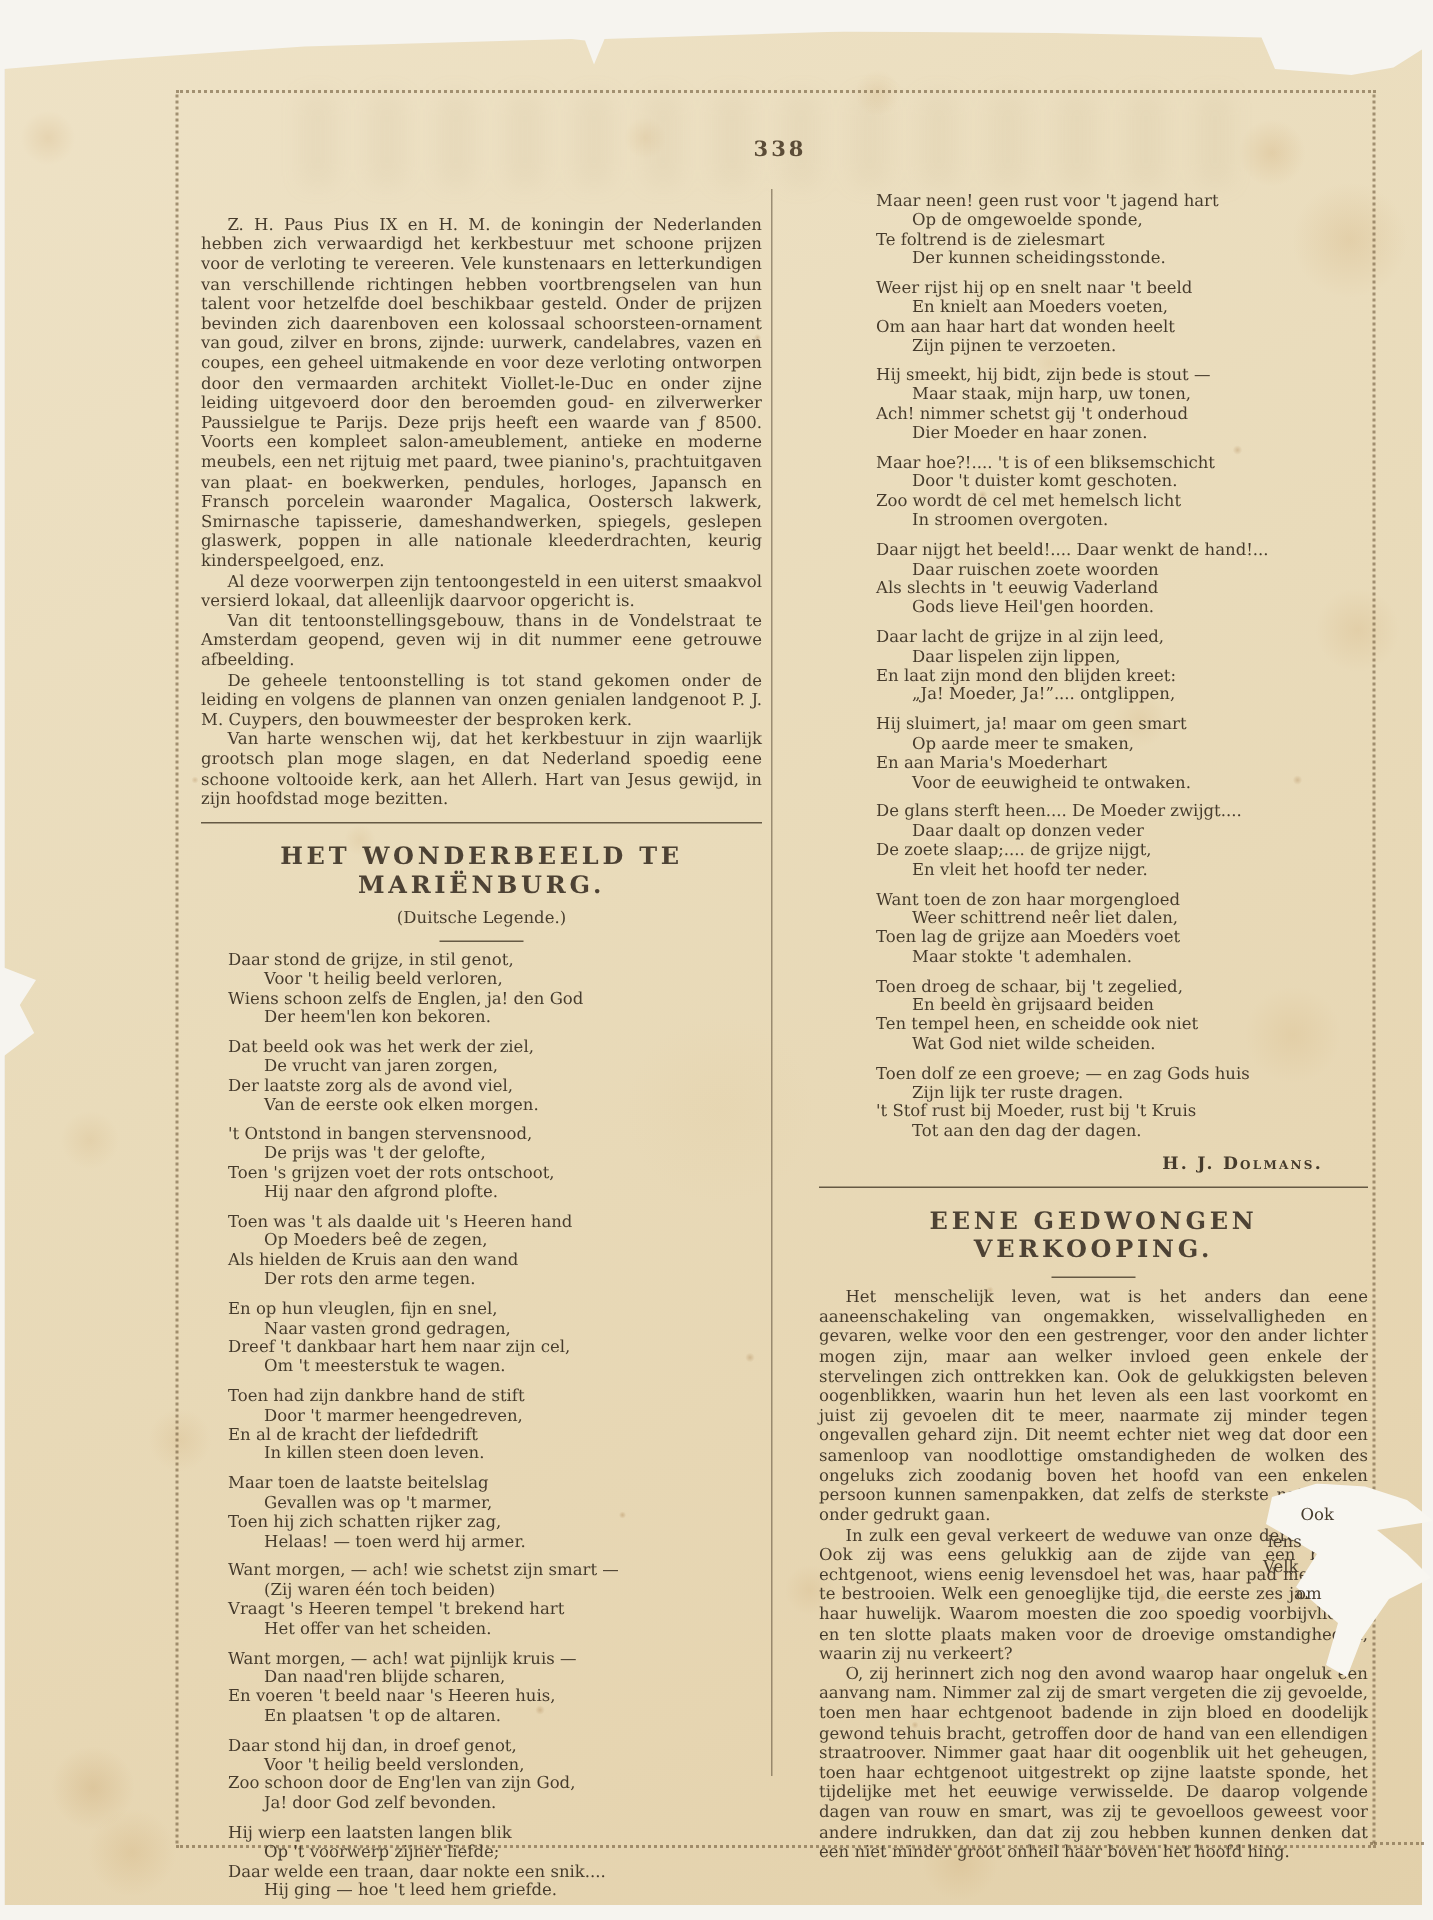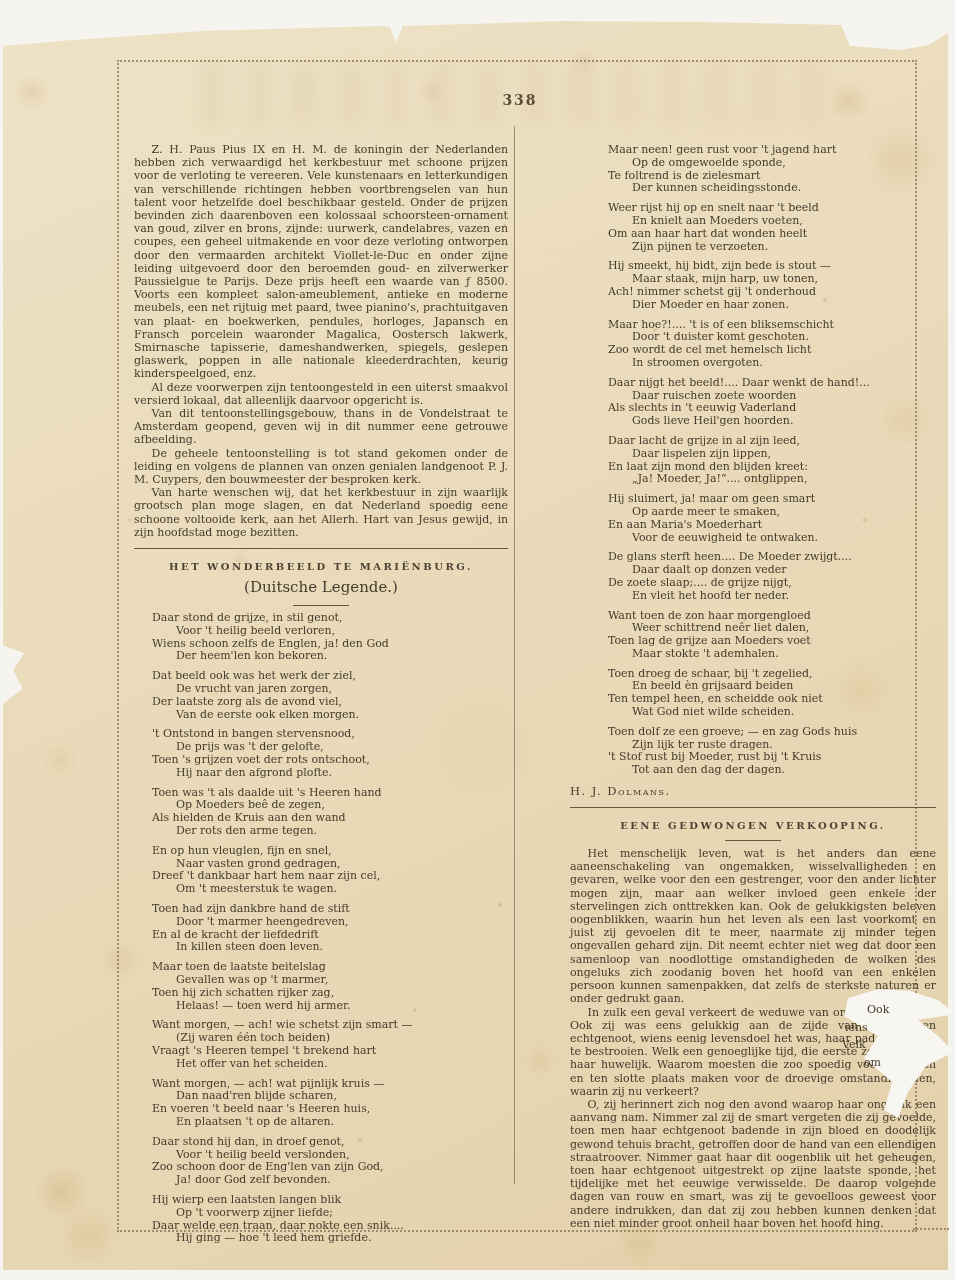--- a/index.html
+++ b/index.html
@@ -85,43 +85,43 @@
     font-size:14px;font-weight:bold;letter-spacing:2px;color:#5b4c37;
   }
 
   .divider{
     position:absolute;left:514px;top:126px;width:1px;height:1058px;
     background:rgba(88,73,52,.55);
   }
 
   .col{position:absolute;color:#463b2c;}
   .col-left{left:134px;top:126px;width:374px;margin-top:17px;}
-  .col-right{left:546px;top:144px;width:366px;margin-left:24px;}
+  .col-right{left:546px;top:128px;width:366px;}
 
   .para{
     margin:0;text-indent:1.6em;text-align:justify;
     font-size:11px;line-height:13.2px;color:#463b2c;
   }
   .rule-full{border:none;border-top:1.5px solid rgba(78,66,47,.85);margin:9px 0 0 0;}
   .sec-head{
-    text-align:center;margin-top:12px;font-size:10px;font-weight:bold;
+    text-align:center;margin-top:12px;font-size:16px;font-weight:bold;
     letter-spacing:2.5px;color:#4d4234;
   }
-  .sec-sub{text-align:center;margin-top:6px;font-size:15px;color:#463b2c;}
+  .sec-sub{text-align:center;margin-top:6px;font-size:11px;color:#463b2c;}
   .rule-short{width:56px;border:none;border-top:1px solid rgba(78,66,47,.85);margin:9px auto 6px;}
 
   .poem{margin-top:6px;padding-left:18px;}
   .col-right .poem{padding-left:38px;margin-top:0;}
   .stanza{margin:0 0 7px 0;}
   .pline{font-size:11px;line-height:12.8px;white-space:nowrap;color:#463b2c;}
   .pline.indent{padding-left:24px;}
 
   .signature{
-    padding-right:30px;margin-top:2px;
-    font-size:11.5px;font-variant:small-caps;letter-spacing:1.5px;color:#463b2c;
+    text-align:right;padding-right:30px;margin-top:2px;
+    font-size:11.5px;font-variant:small-caps;letter-spacing:1.5px;color:#463b2c;font-weight:bold;
   }
   #article-body{margin-top:6px;}
 
   .tear{
     position:absolute;left:838px;top:986px;width:120px;height:144px;
     background:#f8f6f0;
     clip-path:polygon(10px 12px,40px 3px,72px 5px,100px 14px,118px 28px,80px 34px,
       100px 50px,116px 66px,88px 80px,70px 106px,60px 132px,46px 124px,54px 96px,
       26px 72px,40px 50px,6px 30px);
     filter:drop-shadow(0 0 2px rgba(140,110,70,.55));

